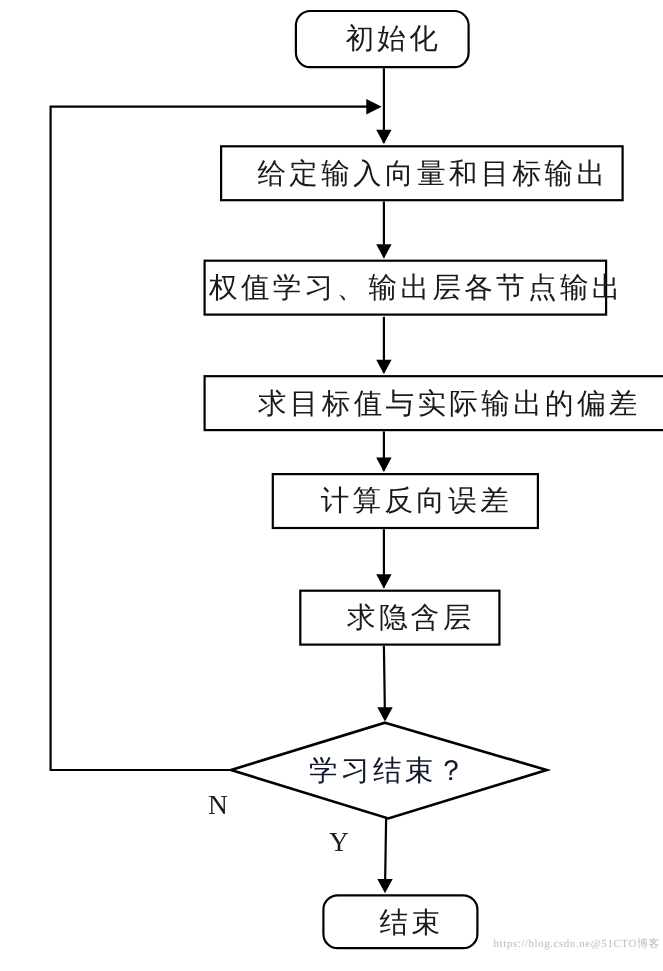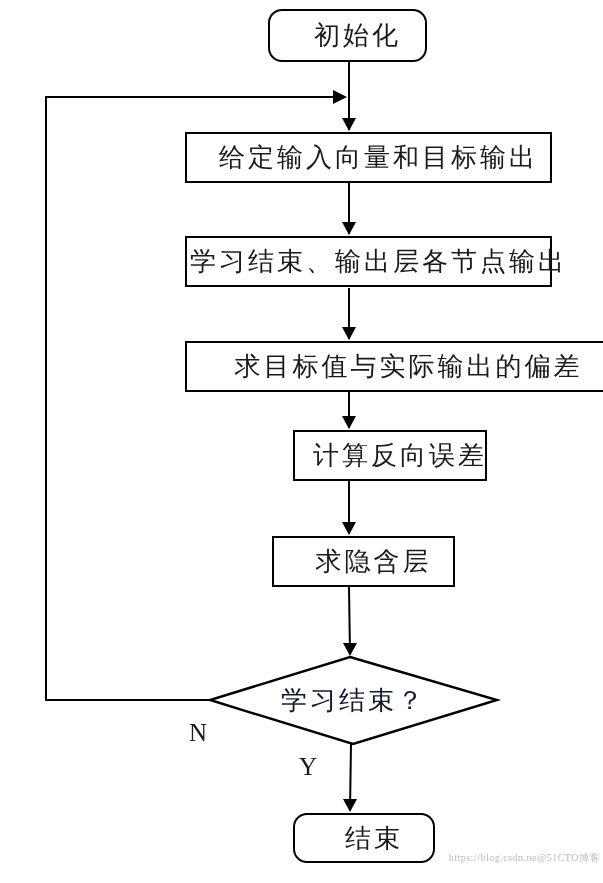--- a/index.html
+++ b/index.html
@@ -96,33 +96,33 @@
     <polygon class="diamond" points="350,657 497,700 353,744 210,700"></polygon>
 
     <line class="wire" x1="351" y1="744" x2="350" y2="810"></line>
     <polygon class="arrowhead" points="343,799 357,799 350,812"></polygon>
   </svg>
 
   <div class="node rounded" style="left:268px; top:9px; width:159px; height:53px;">
     <span>初始化</span>
   </div>
 
-  <div class="node" style="left:185px; top:132px; width:367px; height:51px;text-align:center;">
+  <div class="node" style="left:200px; top:132px; width:367px; height:51px;text-align:center;">
     <span>给定输入向量和目标输出</span>
   </div>
 
   <div class="node" style="left:185px; top:236px; width:367px; height:51px;">
-    <span>学习结束、输出层各节点输出</span>
+    <span>权值学习、输出层各节点输出</span>
   </div>
 
   <div class="node" style="left:185px; top:341px; width:427px; height:51px;">
     <span>求目标值与实际输出的偏差</span>
   </div>
 
-  <div class="node" style="left:247px; top:430px; width:194px; height:51px;margin-left:46px;">
+  <div class="node" style="left:247px; top:430px; width:243px; height:51px;">
     <span>计算反向误差</span>
   </div>
 
   <div class="node" style="left:272px; top:536px; width:183px; height:51px;">
     <span>求隐含层</span>
   </div>
 
   <div class="diamond-label">
     <span>学习结束？</span>
   </div>

